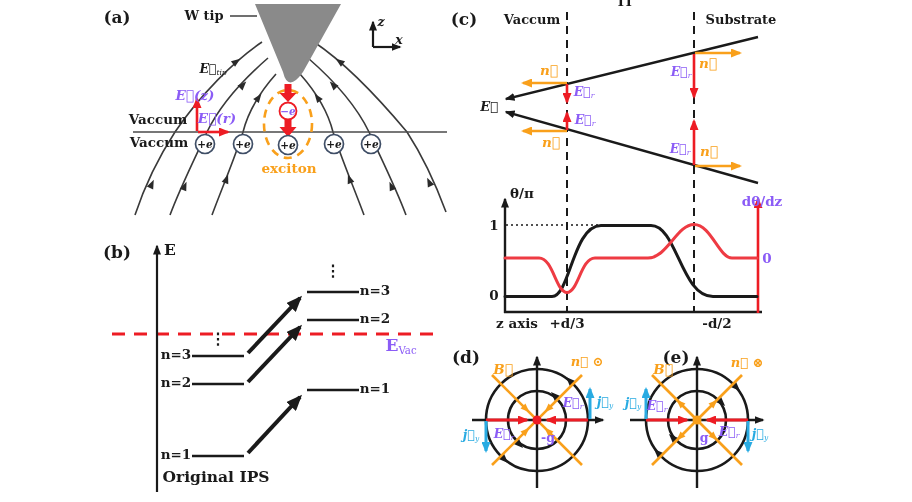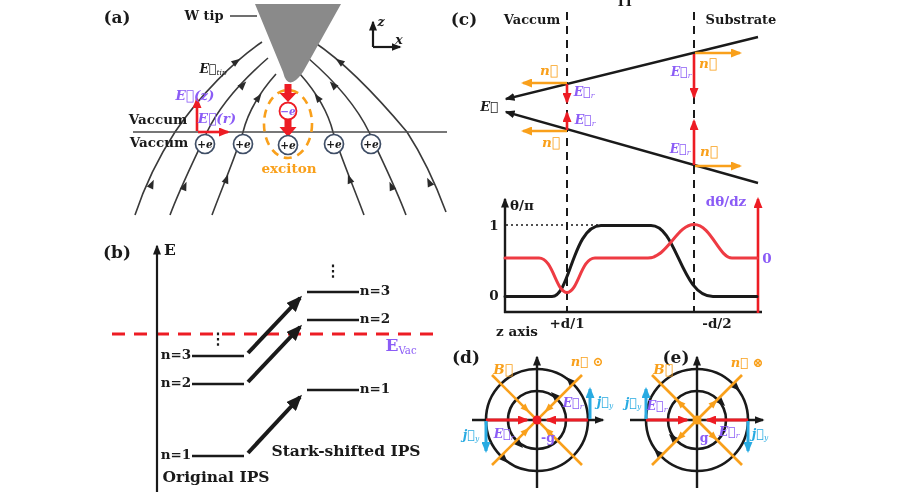--- a/index.html
+++ b/index.html
@@ -226,42 +226,41 @@
 <span class="lbl b s15" style="left:218px;top:339px">⋮</span>
 <span class="lbl b s15" style="left:333px;top:271px">⋮</span>
 <span class="lbl b s13" style="left:176px;top:355px">n=3</span>
 <span class="lbl b s13" style="left:176px;top:383px">n=2</span>
 <span class="lbl b s13" style="left:176px;top:455px">n=1</span>
 <span class="lbl b s13" style="left:375px;top:291px">n=3</span>
 <span class="lbl b s13" style="left:375px;top:319px">n=2</span>
 <span class="lbl b s13" style="left:375px;top:389px">n=1</span>
 <span class="lbl b s16 red" style="left:401px;top:347px"><span>E</span><sub>Vac</sub></span>
 <span class="lbl b s15" style="left:216px;top:477px">Original IPS</span>
-<span class="lbl b s15" style="left:346px;top:451px">Stark-shifted IPS</span>
 
 <span class="lbl b s16" style="left:464px;top:19px">(c)</span>
 <span class="lbl b s14" style="left:532px;top:19px">Vaccum</span>
 <span class="lbl b s14" style="left:624px;top:1px">TI</span>
 <span class="lbl b s14" style="left:741px;top:19px">Substrate</span>
 <span class="lbl b i s14" style="left:489px;top:106px">E⃗</span>
 <span class="lbl b i s13 org" style="left:549px;top:71px">n⃗</span>
 <span class="lbl b i s13 org" style="left:708px;top:64px">n⃗</span>
 <span class="lbl b i s13 org" style="left:551px;top:143px">n⃗</span>
 <span class="lbl b i s13 org" style="left:709px;top:152px">n⃗</span>
 <span class="lbl b i s12 red" style="left:584px;top:93px"><span>E⃗</span><sub>r</sub></span>
 <span class="lbl b i s12 red" style="left:681px;top:73px"><span>E⃗</span><sub>r</sub></span>
 <span class="lbl b i s12 red" style="left:585px;top:121px"><span>E⃗</span><sub>r</sub></span>
 <span class="lbl b i s12 red" style="left:680px;top:150px"><span>E⃗</span><sub>r</sub></span>
-<span class="lbl b s13" style="left:522px;top:206px">θ/π</span>
+<span class="lbl b s13" style="left:522px;top:194px">θ/π</span>
 <span class="lbl b s13" style="left:494px;top:226px">1</span>
 <span class="lbl b s13" style="left:494px;top:296px">0</span>
-<span class="lbl b s13 red" style="left:726px;top:202px">dθ/dz</span>
+<span class="lbl b s13 red" style="left:762px;top:202px">dθ/dz</span>
 <span class="lbl b s13 red" style="left:767px;top:259px">0</span>
-<span class="lbl b s13" style="left:517px;top:332px">z axis</span>
-<span class="lbl b s13" style="left:567px;top:324px">+d/1</span>
+<span class="lbl b s13" style="left:517px;top:324px">z axis</span>
+<span class="lbl b s13" style="left:567px;top:324px">+d/3</span>
 <span class="lbl b s13" style="left:717px;top:324px">-d/2</span>
 
 <span class="lbl b s16" style="left:466px;top:357px">(d)</span>
 <span class="lbl b i s13 org" style="left:503px;top:370px">B⃗</span>
 <span class="lbl b i s14 org" style="left:587px;top:361px">n⃗ ⊙</span>
 <span class="lbl b i s12 red" style="left:573px;top:404px"><span>E⃗</span><sub>r</sub></span>
 <span class="lbl b i s12 red" style="left:504px;top:435px"><span>E⃗</span><sub>r</sub></span>
 <span class="lbl b i s12 cyn" style="left:605px;top:403px"><span>j⃗</span><sub>y</sub></span>
 <span class="lbl b i s12 cyn" style="left:471px;top:436px"><span>j⃗</span><sub>y</sub></span>
 <span class="lbl b s12 red" style="left:548px;top:438px">-g</span>

